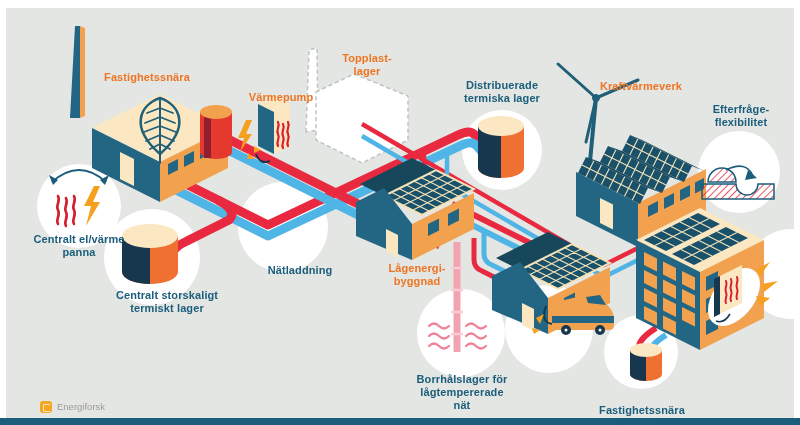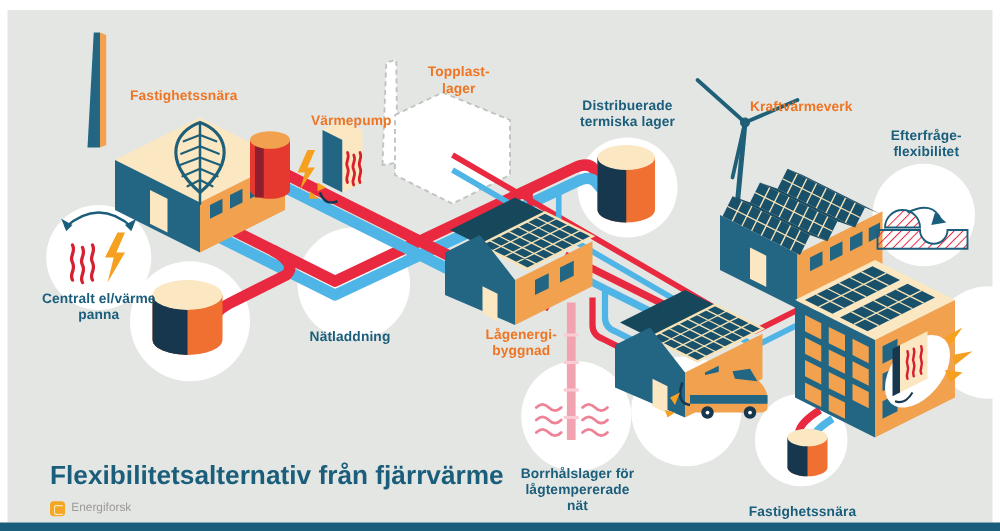--- a/index.html
+++ b/index.html
@@ -320,35 +320,38 @@
     <span>Kraftvärmeverk</span>
     </div>
   <div class="lbl blue" style="left:741px;top:103px">
     <span>Efterfråge-</span>
     <span>flexibilitet</span>
     </div>
   <div class="lbl blue" style="left:79px;top:233px">
     <span>Centralt el/värme</span>
     <span>panna</span>
     </div>
-  <div class="lbl blue" style="left:280px;top:264px">
+  <div class="lbl blue" style="left:167px;top:289px">
+    <span>Centralt storskaligt</span>
+    <span>termiskt lager</span>
+    </div>
+  <div class="lbl blue" style="left:300px;top:264px">
     <span>Nätladdning</span>
     </div>
   <div class="lbl orange" style="left:417px;top:262px">
     <span>Lågenergi-</span>
     <span>byggnad</span>
     </div>
   <div class="lbl blue" style="left:462px;top:373px">
     <span>Borrhålslager för</span>
     <span>lågtempererade</span>
     <span>nät</span>
     </div>
   <div class="lbl blue" style="left:642px;top:404px">
     <span>Fastighetssnära</span>
     <span>termiska lager</span>
     </div>
 
-  <div id="main-title">Flexibilitetsalternativ från fjärrvärme</div>
   <div id="logo">
     <span class="logo-mark"></span>
     <span>Energiforsk</span>
   </div>
 </div>
 
 </body></html>

